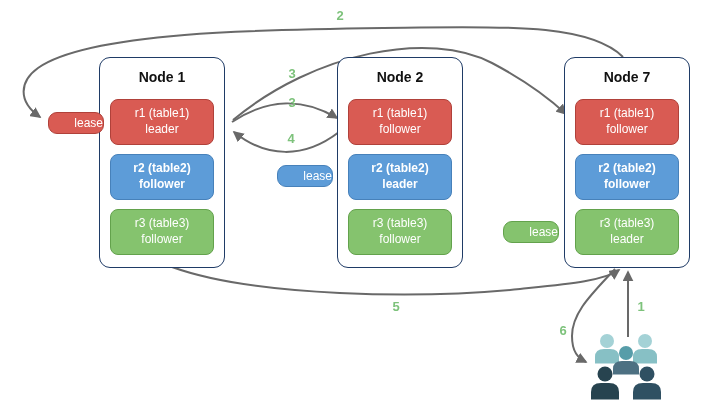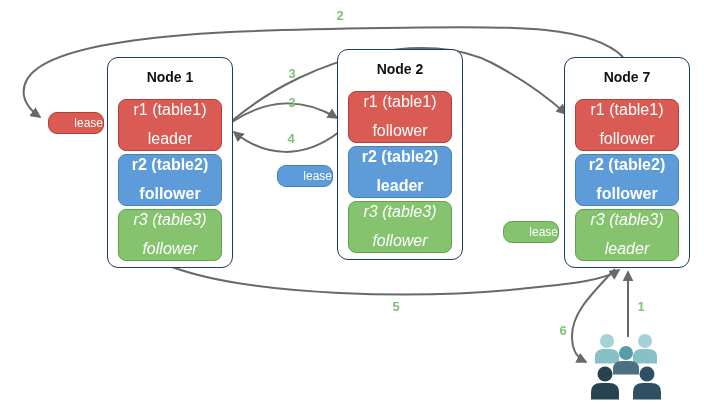--- a/index.html
+++ b/index.html
@@ -10,28 +10,28 @@
   .arrow-layer{position:absolute;left:0;top:0;width:704px;height:405px;}
   .node{
     position:absolute;width:126px;height:211px;box-sizing:border-box;
     background:#ffffff;border:1.5px solid #1f3b66;border-radius:11px;
   }
   .node-title{
     margin-top:11px;text-align:center;font-size:14px;font-weight:bold;color:#111111;
   }
   .replica{
     position:absolute;left:50%;transform:translateX(-50%);
-    width:104px;height:52px;box-sizing:border-box;border-radius:8px;
-    display:flex;flex-direction:column;align-items:center;justify-content:space-between;
-    color:#ffffff;font-size:16px;line-height:1.3;text-align:center;
+    width:104px;height:46px;box-sizing:border-box;border-radius:8px;
+    display:flex;flex-direction:column;align-items:center;justify-content:center;
+    color:#ffffff;font-size:12px;line-height:1.3;text-align:center;
   }
   .replica.red{background:#d95b53;border:1.5px solid #b0413a;}
   .replica.blue{background:#5d9cd8;border:1.5px solid #4781ba;}
   .replica.green{background:#85c36e;border:1.5px solid #63a24c;}
-  .r-pos-0{top:41px;} .r-pos-1{top:96px;font-weight:bold;} .r-pos-2{top:151px;font-style:italic;}
+  .r-pos-0{top:41px;} .r-pos-1{top:96px;font-weight:bold;} .r-pos-2{top:151px;}
   .lease{
     position:absolute;width:56px;height:22px;box-sizing:border-box;border-radius:9px;
     display:flex;align-items:center;justify-content:flex-end;
     color:#ffffff;font-size:12px;
   }
   .lease.red{background:#d95b53;border:1.5px solid #b0413a;left:48px;top:112px;}
   .lease.blue{background:#5d9cd8;border:1.5px solid #4781ba;left:277px;top:165px;}
   .lease.green{background:#85c36e;border:1.5px solid #63a24c;left:503px;top:221px;}
   .step-label{
     position:absolute;transform:translateX(-50%);
@@ -74,37 +74,37 @@
       <path d="M613,374.5 L613,369 Q613,361 622,361 L630,361 Q639,361 639,369 L639,374.5 Z" fill="#4d7082"></path>
       <circle cx="626" cy="353" r="7" fill="#579da9"></circle>
 
       <path d="M591,399.5 L591,392 Q591,383 601,383 L609,383 Q619,383 619,392 L619,399.5 Z" fill="#27434f"></path>
       <circle cx="605" cy="374" r="7.5" fill="#27434f"></circle>
       <path d="M633,399.5 L633,392 Q633,383 643,383 L651,383 Q661,383 661,392 L661,399.5 Z" fill="#2f5062"></path>
       <circle cx="647" cy="374" r="7.5" fill="#2f5062"></circle>
     </g>
   </svg>
 
-  <div class="node" style="left:107px;top:57px;">
+  <div class="node" style="left:99px;top:57px;">
     <div class="node-title">Node 1</div>
     <div class="replica red r-pos-0">
       <span>r1 (table1)</span>
       <span>leader</span>
     </div>
     <div class="replica blue r-pos-1">
       <span>r2 (table2)</span>
       <span>follower</span>
     </div>
     <div class="replica green r-pos-2">
       <span>r3 (table3)</span>
       <span>follower</span>
     </div>
   </div>
 
-  <div class="node" style="left:337px;top:49px;">
+  <div class="node" style="left:337px;top:57px;">
     <div class="node-title">Node 2</div>
     <div class="replica red r-pos-0">
       <span>r1 (table1)</span>
       <span>follower</span>
     </div>
     <div class="replica blue r-pos-1">
       <span>r2 (table2)</span>
       <span>leader</span>
     </div>
     <div class="replica green r-pos-2">

